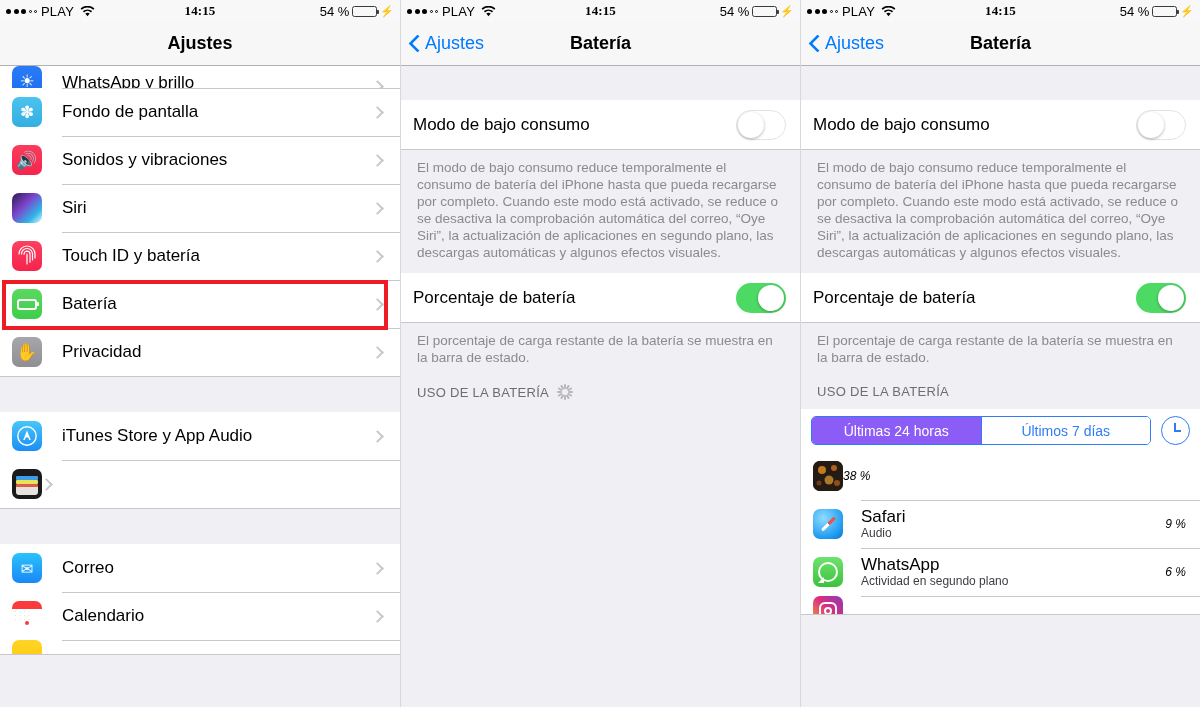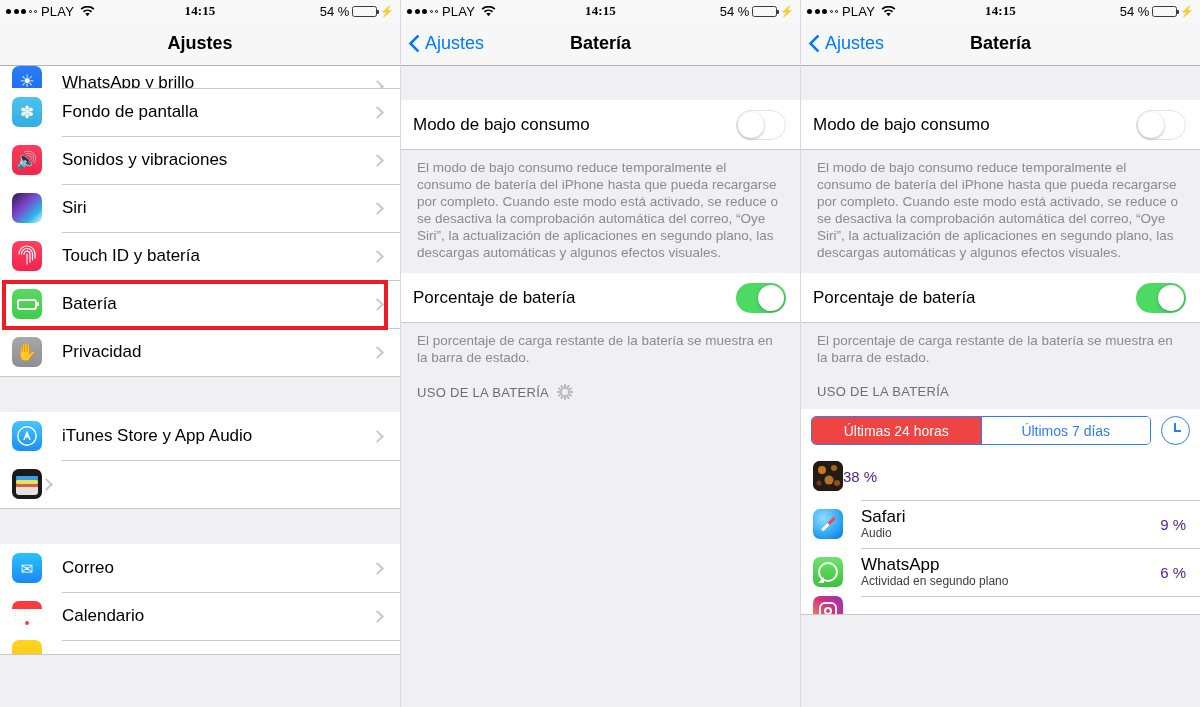--- a/index.html
+++ b/index.html
@@ -158,42 +158,42 @@
   
   .seg-wrap { display: flex; align-items: center; padding: 7px 10px 7px 10px; background: #fff; gap: 10px; }
   .segmented {
     flex: 1; display: flex; border: 1px solid #2f7cf6; border-radius: 5px; overflow: hidden;
     height: 29px;
   }
   .seg {
     flex: 1; display: flex; align-items: center; justify-content: center;
     font-size: 14px; color: #2f7cf6; background: #fff;
   }
-  .seg.active { background: #ef4444; color: #fff; }
+  .seg.active { background: #8b5cf6; color: #fff; }
   .seg + .seg { border-left: 1px solid #2f7cf6; }
   .clock-btn {
     width: 29px; height: 29px; border-radius: 50%; border: 1.6px solid #2f7cf6;
     position: relative; flex: 0 0 29px;
   }
   .clock-btn::before { content: ""; position: absolute; left: 12px; top: 6px; width: 1.6px; height: 8px; background: #2f7cf6; }
   .clock-btn::after  { content: ""; position: absolute; left: 12px; top: 13px; width: 7px; height: 1.6px; background: #2f7cf6; }
 
   
   .usage-row {
     display: flex; align-items: center; height: 48px; background: #fff;
     padding-left: 12px; position: relative;
   }
   .usage-row + .usage-row::before {
     content: ""; position: absolute; left: 60px; right: 0; top: 0; height: 1px; background: #c8c7cc;
   }
   .u-icon { width: 30px; height: 30px; border-radius: 7px; flex: 0 0 30px; overflow: hidden; position: relative; }
   .u-text { margin-left: 18px; flex: 1; }
   .u-name { font-size: 17px; color: #000; line-height: 19px; }
   .u-sub { font-size: 12px; color: #3c3c43; line-height: 15px; }
-  .u-pct { font-size: 15px; color: #4c1d95; margin-right: 14px; }
+  .u-pct { font-size: 12px; color: #000000; margin-right: 14px; font-style: italic; }
 
   .ic-throne { background: #2b2118; }
   .ic-youtube { background: #fff; display:flex; align-items:center; justify-content:center; }
   .yt-box { width: 22px; height: 15px; background: #e8322a; border-radius: 4px;
             display:flex; align-items:center; justify-content:center; }
   .yt-tri { width:0; height:0; border-left:6px solid #fff; border-top:4px solid transparent; border-bottom:4px solid transparent; margin-left:2px;}
   .ic-safari { background: radial-gradient(circle at 35% 30%, #8fdcff, #1f9bf0 70%, #0d6fd4); }
   .safari-needle { position:absolute; left:50%; top:50%; width:3px; height:18px; margin:-9px 0 0 -1.5px;
     background: linear-gradient(#f04e46 50%, #fff 50%); transform: rotate(45deg); border-radius:1px; }
   .ic-whatsapp { background: linear-gradient(#6ee36f,#3cc13b); display:flex; align-items:center; justify-content:center;}

